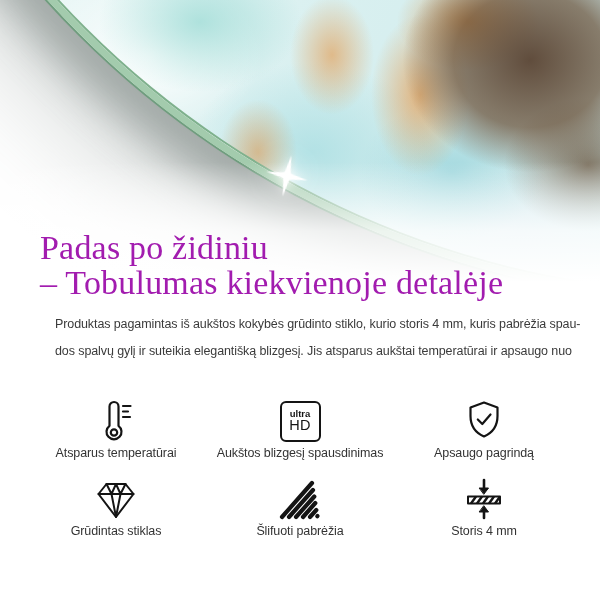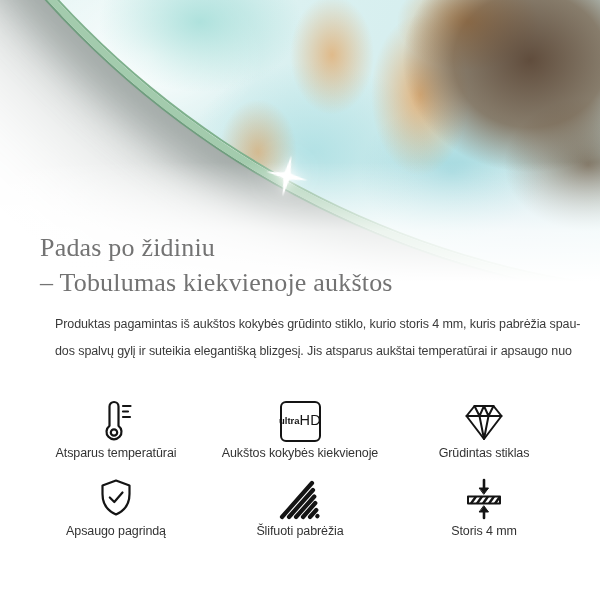--- a/index.html
+++ b/index.html
@@ -55,41 +55,41 @@
   .sparkle{
     position:absolute;left:264px;top:153px;width:46px;height:46px;z-index:5;
     filter:drop-shadow(0 0 5px rgba(255,255,255,0.95)) drop-shadow(0 0 14px rgba(255,255,255,0.7));
     transform:rotate(12deg);
   }
 
   
   .title{
     position:absolute;left:40px;top:230px;z-index:6;
     font-family:"Liberation Serif","DejaVu Serif",serif;
-    font-size:26px;line-height:35px;font-weight:400;
-    color:#737373;letter-spacing:0.2px;
+    font-size:34px;line-height:35px;font-weight:400;
+    color:#a21caf;letter-spacing:0.2px;
   }
   .desc{
     position:absolute;left:55px;top:311px;z-index:6;
     font-size:12.5px;line-height:27px;color:#3a3a3a;
     letter-spacing:-0.1px;white-space:nowrap;
   }
 
   
   .features{
     position:absolute;left:28px;top:396px;width:544px;z-index:6;
     display:grid;grid-template-columns:repeat(3,1fr);row-gap:14px;column-gap:8px;
   }
   .feature{display:flex;flex-direction:column;align-items:center;text-align:center;}
   .icon-box{height:50px;display:flex;align-items:center;justify-content:center;}
   .feature-label{font-size:12.5px;color:#333333;letter-spacing:-0.1px;}
 
   .uhd-badge{
     width:37px;height:37px;border:2.5px solid #141414;border-radius:6px;
-    display:flex;flex-direction:row;align-items:center;justify-content:center;
+    display:flex;flex-direction:column;align-items:center;justify-content:center;
     color:#141414;background:#ffffff;
   }
   .uhd-top{font-size:9.5px;font-weight:700;line-height:1;}
   .uhd-bottom{font-size:14.5px;font-weight:400;line-height:1.05;letter-spacing:0.3px;}
 
   svg.fi{stroke:#141414;fill:none;stroke-width:2.2;stroke-linecap:round;stroke-linejoin:round;}
 </style>
 </head>
 <body>
 
@@ -100,21 +100,21 @@
   <div class="ring"></div>
   <div class="fade"></div>
   <svg class="sparkle" viewBox="0 0 48 48">
     <path d="M24 2 L27.2 20.8 L46 24 L27.2 27.2 L24 46 L20.8 27.2 L2 24 L20.8 20.8 Z" fill="#ffffff"></path>
     <circle cx="24" cy="24" r="5" fill="#ffffff"></circle>
   </svg>
 </div>
 
 <h1 class="title" style="margin:0;">
   <div>Padas po židiniu</div>
-  <div>– Tobulumas kiekvienoje aukštos</div>
+  <div>– Tobulumas kiekvienoje detalėje</div>
 </h1>
 
 <div class="desc">
   <div>Produktas pagamintas iš aukštos kokybės grūdinto stiklo, kurio storis 4 mm, kuris pabrėžia spau-</div>
   <div>dos spalvų gylį ir suteikia elegantišką blizgesį. Jis atsparus aukštai temperatūrai ir apsaugo nuo</div>
 </div>
 
 <div class="features">
 
   <div class="feature">
@@ -128,43 +128,43 @@
     <div class="feature-label">Atsparus temperatūrai</div>
   </div>
 
   <div class="feature">
     <div class="icon-box">
       <div class="uhd-badge">
         <span class="uhd-top">ultra</span>
         <span class="uhd-bottom">HD</span>
       </div>
     </div>
-    <div class="feature-label">Aukštos kokybės kiekvienoje</div>
+    <div class="feature-label">Aukštos blizgesį spausdinimas</div>
+  </div>
+
+  <div class="feature">
+    <div class="icon-box">
+      <svg class="fi" width="48" height="48" viewBox="0 0 48 48">
+        <path d="M24 5.5 L37.5 10.5 V19 C37.5 29 32 36 24 39.5 C16 36 10.5 29 10.5 19 V10.5 Z"></path>
+        <path d="M17.8 22.5 L22.3 27 L30.5 17.5"></path>
+      </svg>
+    </div>
+    <div class="feature-label">Apsaugo pagrindą</div>
   </div>
 
   <div class="feature">
     <div class="icon-box">
       <svg class="fi" width="48" height="48" viewBox="0 0 48 48" style="stroke-width:2">
         <path d="M14.5 9 H33.5 L41.5 19 L24 42 L6.5 19 Z"></path>
         <path d="M6.5 19 H41.5"></path>
         <path d="M14.5 9 L19.5 19 L24 9 L28.5 19 L33.5 9"></path>
         <path d="M19.5 19 L24 42 L28.5 19"></path>
       </svg>
     </div>
     <div class="feature-label">Grūdintas stiklas</div>
-  </div>
-
-  <div class="feature">
-    <div class="icon-box">
-      <svg class="fi" width="48" height="48" viewBox="0 0 48 48">
-        <path d="M24 5.5 L37.5 10.5 V19 C37.5 29 32 36 24 39.5 C16 36 10.5 29 10.5 19 V10.5 Z"></path>
-        <path d="M17.8 22.5 L22.3 27 L30.5 17.5"></path>
-      </svg>
-    </div>
-    <div class="feature-label">Apsaugo pagrindą</div>
   </div>
 
   <div class="feature">
     <div class="icon-box">
       <svg class="fi" width="48" height="48" viewBox="0 0 48 48" style="stroke-width:4.2">
         <path d="M6 42 L36 8"></path>
         <path d="M13 42 L37 15"></path>
         <path d="M20 42 L38.3 21.5"></path>
         <path d="M27 42 L39.3 28"></path>
         <path d="M34 42 L40.3 35"></path>

